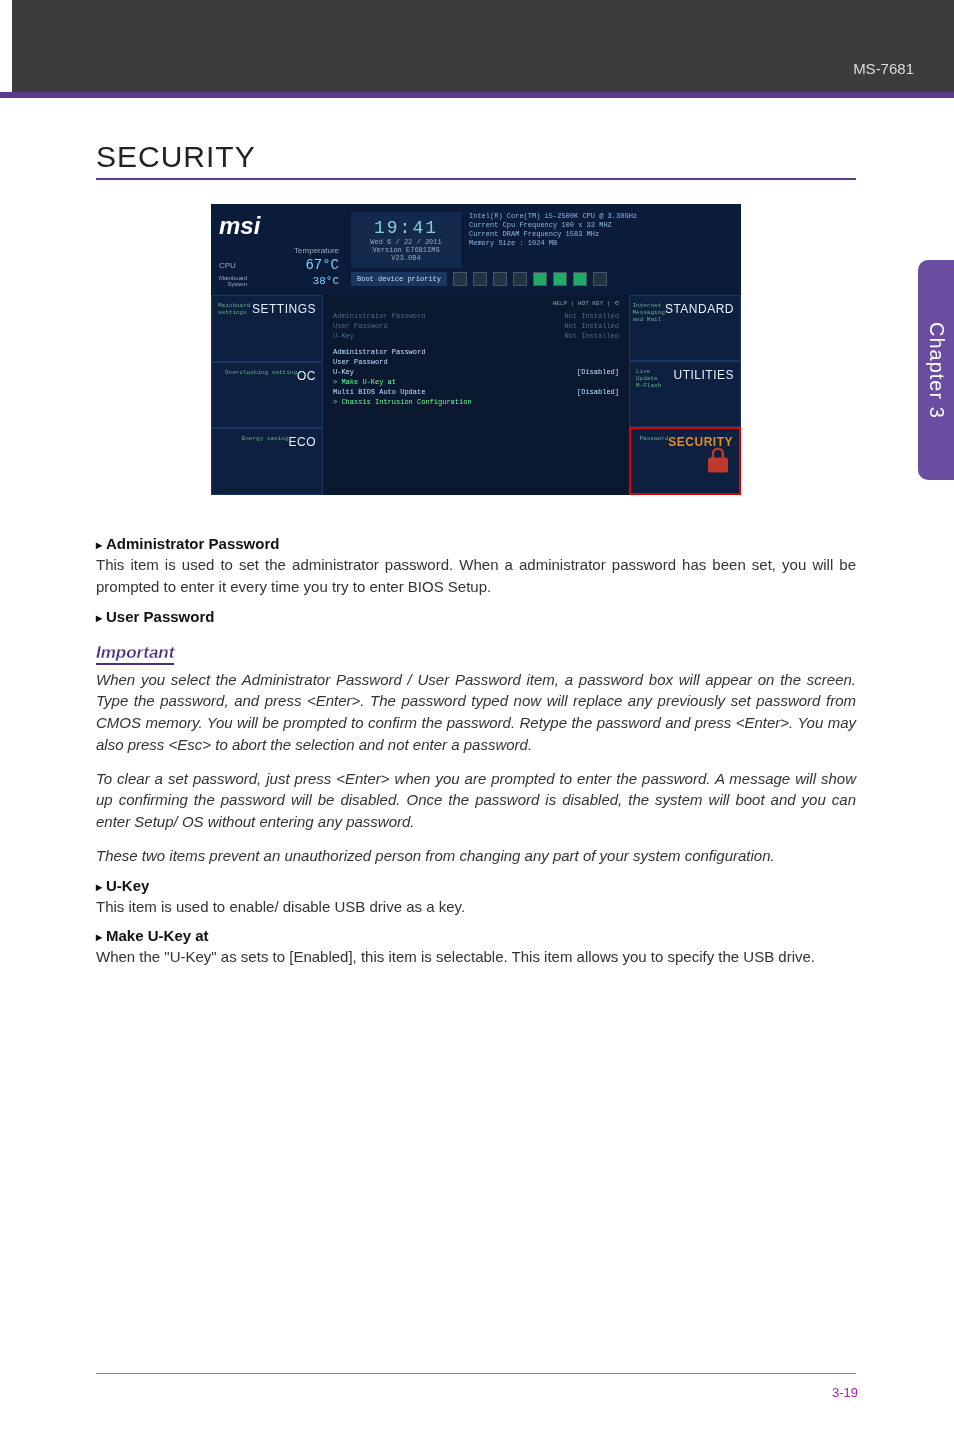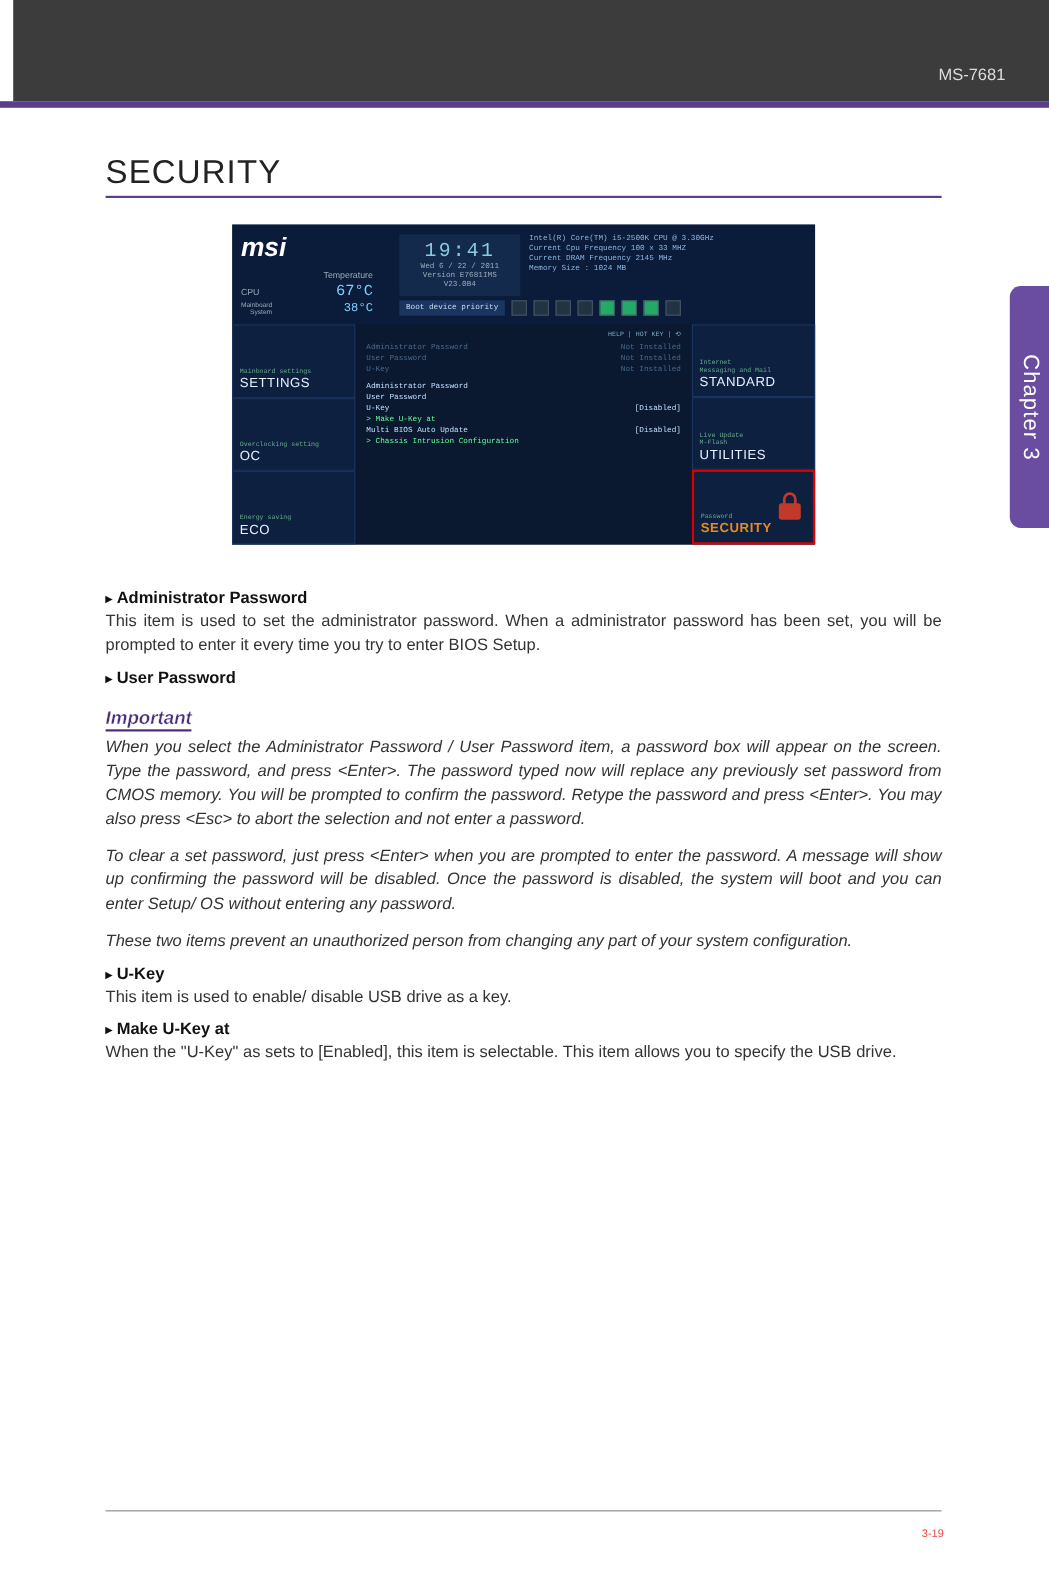--- a/index.html
+++ b/index.html
@@ -70,22 +70,21 @@
     margin: 0 auto 40px auto;
     background: #0b1b3a;
     color: #c8d4e8;
     font-family: "Courier New", monospace;
     font-size: 8px;
     position: relative;
   }
   .bios-top {
     display: flex;
     padding: 8px;
-    gap: 24px;
-    align-items: flex-end;
+    gap: 12px;
   }
   .logo-block {
     width: 120px;
   }
   .msi-logo {
     font-family: Arial, sans-serif;
     font-style: italic;
     font-weight: bold;
     font-size: 24px;
     color: #fff;
@@ -158,21 +157,21 @@
   .bios-col { display: flex; flex-direction: column; }
   .left-col { width: 112px; }
   .right-col { width: 112px; }
   .center-col { flex: 1; padding: 4px 10px; background: #0a1830; }
   .side-tile {
     flex: 1;
     background: #0d2040;
     border: 1px solid #1a3560;
     padding: 6px;
     display: flex;
-    flex-direction: column;
+    flex-direction: row;
     justify-content: flex-end;
     position: relative;
   }
   .side-tile .tile-sub {
     font-size: 6px;
     color: #6a8;
   }
   .side-tile .tile-title {
     font-family: Arial, sans-serif;
     font-size: 12px;
@@ -233,22 +232,22 @@
     position: absolute;
     left: 96px;
     width: 760px;
     bottom: 58px;
     border-top: 1px solid #888;
   }
   .page-num {
     position: absolute;
     right: 96px;
     bottom: 32px;
-    font-size: 10px;
-    color: #ef4444;
+    font-size: 13px;
+    color: #a21caf;
   }
 </style>
 </head>
 <body>
 
 <div class="header-bar">
   <div class="header-right">MS-7681</div>
 </div>
 <div class="header-rule"></div>
 
@@ -279,21 +278,21 @@
       <div style="flex:1">
         <div style="display:flex;gap:8px">
           <div class="clock-block">
             <div class="clock-time">19:41</div>
             <div class="clock-date">Wed  6 / 22 / 2011</div>
             <div class="clock-ver">Version E7681IMS V23.0B4</div>
           </div>
           <div class="info-block">
             <div>Intel(R) Core(TM) i5-2500K CPU @ 3.30GHz</div>
             <div>Current Cpu Frequency 100 x 33 MHZ</div>
-            <div>Current DRAM Frequency 2145 MHz</div>
+            <div>Current DRAM Frequency 1583 MHz</div>
             <div>Memory Size : 1024 MB</div>
           </div>
         </div>
         <div class="boot-row">
           <div class="boot-label">Boot device priority</div>
           <div class="boot-icon"></div>
           <div class="boot-icon"></div>
           <div class="boot-icon"></div>
           <div class="boot-icon"></div>
           <div class="boot-icon usb"></div>

